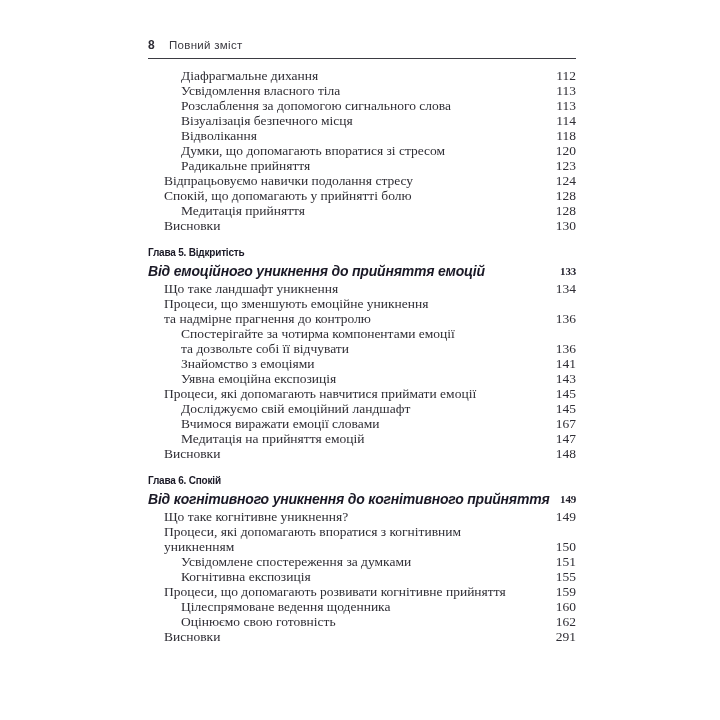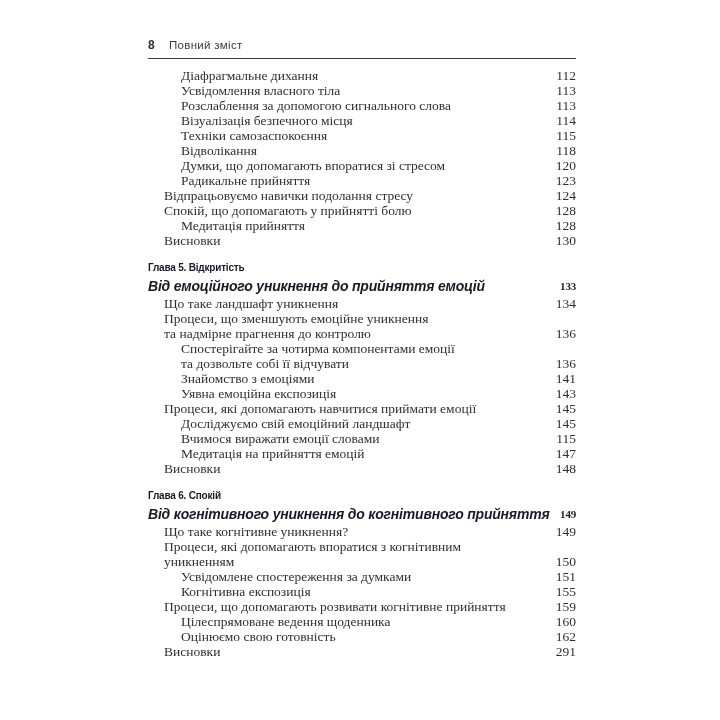--- a/index.html
+++ b/index.html
@@ -112,24 +112,20 @@
       </div>
       <div class="toc-row">
         <span class="title indent-2">Розслаблення за допомогою сигнального слова</span>
         <span class="pg">113</span>
       </div>
       <div class="toc-row">
         <span class="title indent-2">Візуалізація безпечного місця</span>
         <span class="pg">114</span>
       </div>
       <div class="toc-row">
-        <span class="title indent-2">Техніки самозаспокоєння</span>
-        <span class="pg">115</span>
-      </div>
-      <div class="toc-row">
         <span class="title indent-2">Відволікання</span>
         <span class="pg">118</span>
       </div>
       <div class="toc-row">
         <span class="title indent-2">Думки, що допомагають впоратися зі стресом</span>
         <span class="pg">120</span>
       </div>
       <div class="toc-row">
         <span class="title indent-2">Радикальне прийняття</span>
         <span class="pg">123</span>
@@ -184,21 +180,21 @@
       <div class="toc-row">
         <span class="title indent-1">Процеси, які допомагають навчитися приймати емоції</span>
         <span class="pg">145</span>
       </div>
       <div class="toc-row">
         <span class="title indent-2">Досліджуємо свій емоційний ландшафт</span>
         <span class="pg">145</span>
       </div>
       <div class="toc-row">
         <span class="title indent-2">Вчимося виражати емоції словами</span>
-        <span class="pg">115</span>
+        <span class="pg">167</span>
       </div>
       <div class="toc-row">
         <span class="title indent-2">Медитація на прийняття емоцій</span>
         <span class="pg">147</span>
       </div>
       <div class="toc-row">
         <span class="title indent-1">Висновки</span>
         <span class="pg">148</span>
       </div>
       <div class="chapter-heading">Глава 6. Спокій</div>

